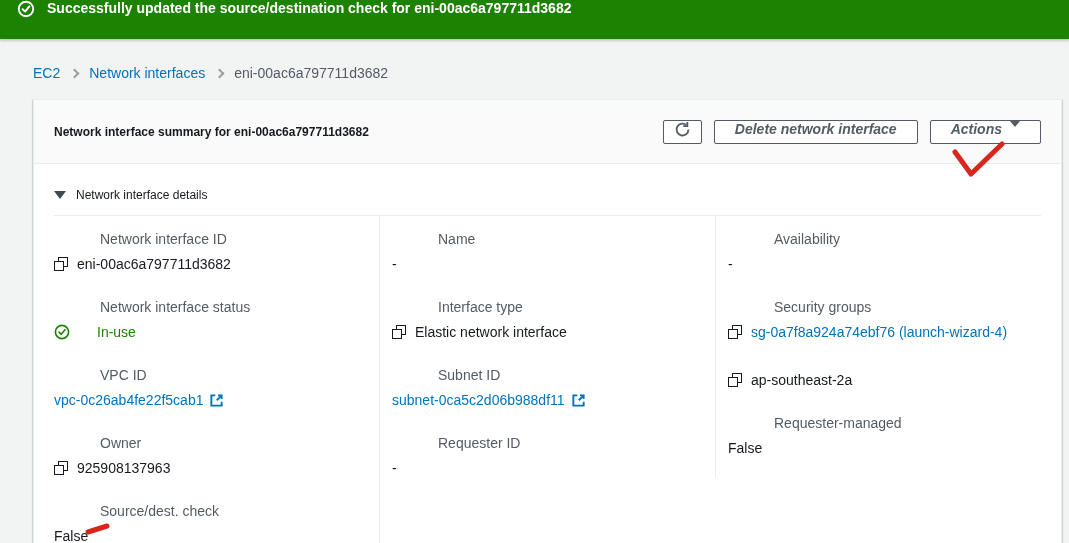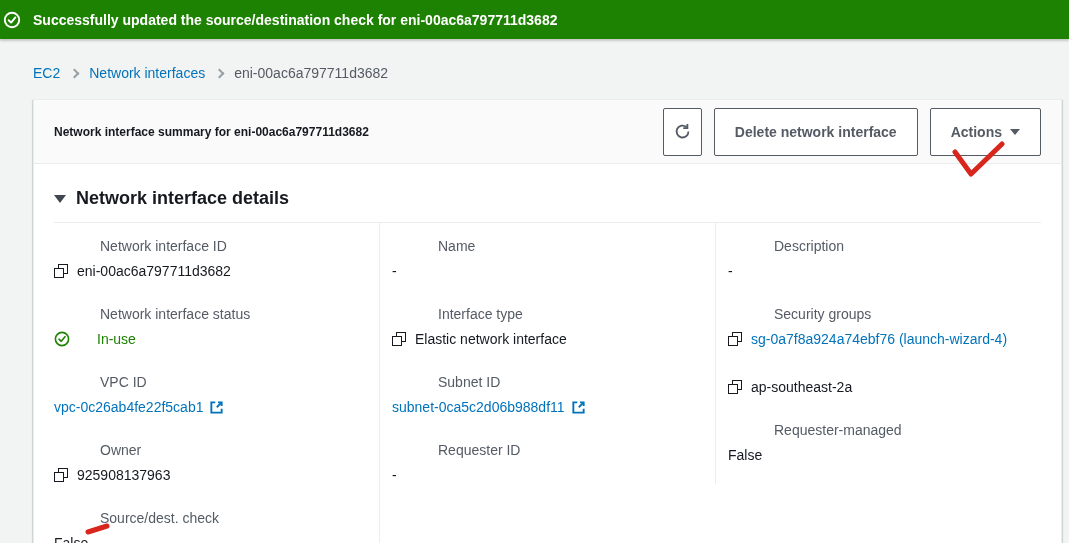--- a/index.html
+++ b/index.html
@@ -12,23 +12,22 @@
     position: relative;
     overflow: hidden;
   }
 
   
   .banner {
     height: 39px;
     background: #1d8102;
     color: #ffffff;
     display: flex;
-    align-items: center;
     gap: 12px;
-    padding: 0 3px;
+    padding: 0 17px;
     font-weight: 700;
     box-shadow: 0 2px 2px rgba(0,0,0,0.18);
   }
   .banner svg { flex: 0 0 auto; display: block; }
 
   
   .breadcrumb {
     display: flex;
     align-items: center;
     gap: 11px;
@@ -62,33 +61,34 @@
     background: #fafafa;
     border-bottom: 1px solid #eaeded;
     display: flex;
     align-items: center;
     justify-content: space-between;
     padding: 0 20px;
   }
   .panel-title { font-size: 12px; font-weight: 700; color: #16191f; }
   .header-actions { display: flex; align-items: center; gap: 12px; }
   .btn {
-    height: 48px;
+    height: 24px;
     background: #ffffff;
     border: 1px solid #545b64;
     border-radius: 2px;
     color: #545b64;
     font-family: "Liberation Sans", sans-serif;
     font-size: 14px;
     font-weight: 700;
     padding: 0 20px;
     display: inline-flex;
-    align-items: center;
+    align-items: flex-start;
     gap: 8px;
     cursor: pointer;
+    font-style: italic;
   }
   .btn-icon-only { width: 39px; padding: 0; justify-content: center; }
   .caret-down {
     width: 0; height: 0;
     border-left: 5px solid transparent;
     border-right: 5px solid transparent;
     border-top: 6px solid #545b64;
     display: inline-block;
   }
 
@@ -100,21 +100,21 @@
     padding: 24px 20px 13px 20px;
     cursor: pointer;
   }
   .tri-down {
     width: 0; height: 0;
     border-left: 6px solid transparent;
     border-right: 6px solid transparent;
     border-top: 8px solid #414750;
     display: inline-block;
   }
-  .section-title { font-size: 18px; font-weight: 700; color: #16191f; }
+  .section-title { font-size: 12px; font-weight: 400; color: #16191f; }
 
   .details-grid {
     margin: 0 20px;
     border-top: 1px solid #eaeded;
     display: grid;
     grid-template-columns: 325px 337px 1fr;
     position: relative;
   }
   .dcol { padding: 0 12px; }
   .dcol-1 { padding-left: 0; }
@@ -290,21 +290,21 @@
       <div class="field">
         <div class="field-label">Requester ID</div>
         <div class="field-value">
           <span>-</span>
         </div>
       </div>
     </div>
 
     <div class="dcol dcol-3">
       <div class="field">
-        <div class="field-label">Description</div>
+        <div class="field-label">Availability</div>
         <div class="field-value">
           <span>-</span>
         </div>
       </div>
       <div class="field">
         <div class="field-label">Security groups</div>
         <div class="field-value">
           <span class="copy-icon"></span>
           <a class="link">sg-0a7f8a924a74ebf76 (launch-wizard-4)</a>
         </div>

